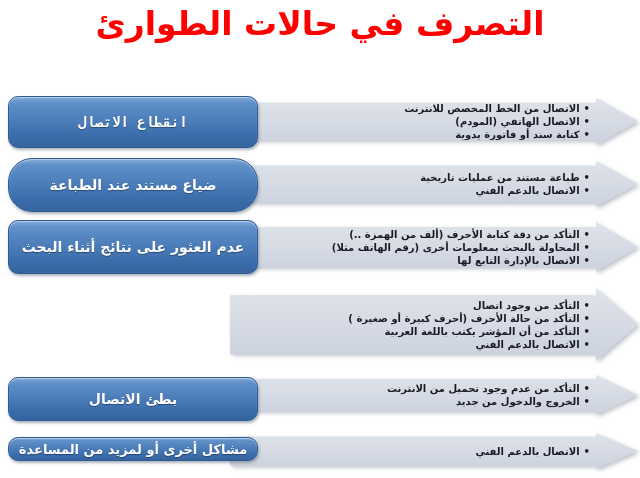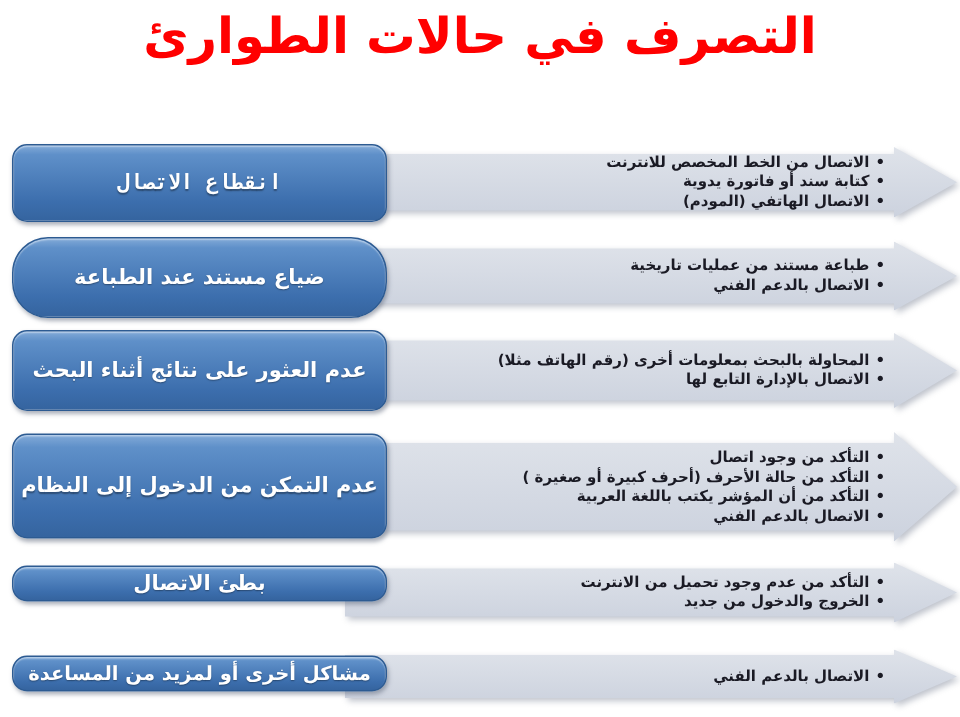--- a/index.html
+++ b/index.html
@@ -43,37 +43,37 @@
     display:flex; align-items:center; justify-content:center;
     direction:rtl; color:#ffffff; font-weight:bold; font-size:14px;
     text-shadow:0 1px 1px rgba(0,0,0,0.35);
   }
 
   
   .row-1 .pill { top:96px;  height:52px;font-family:Liberation Mono, monospace; }  .row-1 .arrow-outer { top:98px;  height:47px; }
   .row-2 .pill { top:158px; height:54px;border-radius:24px; }  .row-2 .arrow-outer { top:161px; height:46px; }
   .row-3 .pill { top:220px; height:54px; }  .row-3 .arrow-outer { top:222px; height:50px; }
   .row-4 .pill { top:289px; height:70px; }  .row-4 .arrow-outer { top:288px; height:73px; }
-  .row-5 .pill { top:377px; height:24px; }  .row-5 .arrow-outer { top:375px; height:40px; }
+  .row-5 .pill { top:377px; height:44px; }  .row-5 .arrow-outer { top:375px; height:40px; }
   .row-6 .pill { top:437px; height:24px; font-size:13px; }
   .row-6 .arrow-outer { top:433px; height:36px; }
 </style>
 </head>
 <body>
 
 <div id="slide">
   <div class="title">التصرف في حالات الطوارئ</div>
   <div id="rows-host">
       <div class="row row-1">
     <div class="arrow-outer">
       <div class="arrow">
         <div class="bullets">
               <div class="bullet"><span class="mark">•</span><span>الاتصال من الخط المخصص للانترنت</span></div>
+              <div class="bullet"><span class="mark">•</span><span>الاتصال الهاتفي (المودم)</span></div>
               <div class="bullet"><span class="mark">•</span><span>كتابة سند أو فاتورة يدوية</span></div>
-              <div class="bullet"><span class="mark">•</span><span>الاتصال الهاتفي (المودم)</span></div>
             </div>
       </div>
     </div>
     <div class="pill">
       <span>انقطاع الاتصال</span>
     </div>
   </div>
       <div class="row row-2">
     <div class="arrow-outer">
       <div class="arrow">
@@ -84,42 +84,40 @@
       </div>
     </div>
     <div class="pill">
       <span>ضياع مستند عند الطباعة</span>
     </div>
   </div>
       <div class="row row-3">
     <div class="arrow-outer">
       <div class="arrow">
         <div class="bullets">
+              <div class="bullet"><span class="mark">•</span><span>التأكد من دقة كتابة الأحرف (ألف من الهمزة ..)</span></div>
               <div class="bullet"><span class="mark">•</span><span>المحاولة بالبحث بمعلومات أخرى (رقم الهاتف مثلا)</span></div>
               <div class="bullet"><span class="mark">•</span><span>الاتصال بالإدارة التابع لها</span></div>
             </div>
       </div>
     </div>
     <div class="pill">
       <span>عدم العثور على نتائج أثناء البحث</span>
     </div>
   </div>
       <div class="row row-4">
     <div class="arrow-outer">
       <div class="arrow">
         <div class="bullets">
               <div class="bullet"><span class="mark">•</span><span>التأكد من وجود اتصال</span></div>
               <div class="bullet"><span class="mark">•</span><span>التأكد من حالة الأحرف (أحرف كبيرة أو صغيرة )</span></div>
               <div class="bullet"><span class="mark">•</span><span>التأكد من أن المؤشر يكتب باللغة العربية</span></div>
               <div class="bullet"><span class="mark">•</span><span>الاتصال بالدعم الفني</span></div>
             </div>
       </div>
-    </div>
-    <div class="pill">
-      <span>عدم التمكن من الدخول إلى النظام</span>
     </div>
   </div>
       <div class="row row-5">
     <div class="arrow-outer">
       <div class="arrow">
         <div class="bullets">
               <div class="bullet"><span class="mark">•</span><span>التأكد من عدم وجود تحميل من الانترنت</span></div>
               <div class="bullet"><span class="mark">•</span><span>الخروج والدخول من جديد</span></div>
             </div>
       </div>

